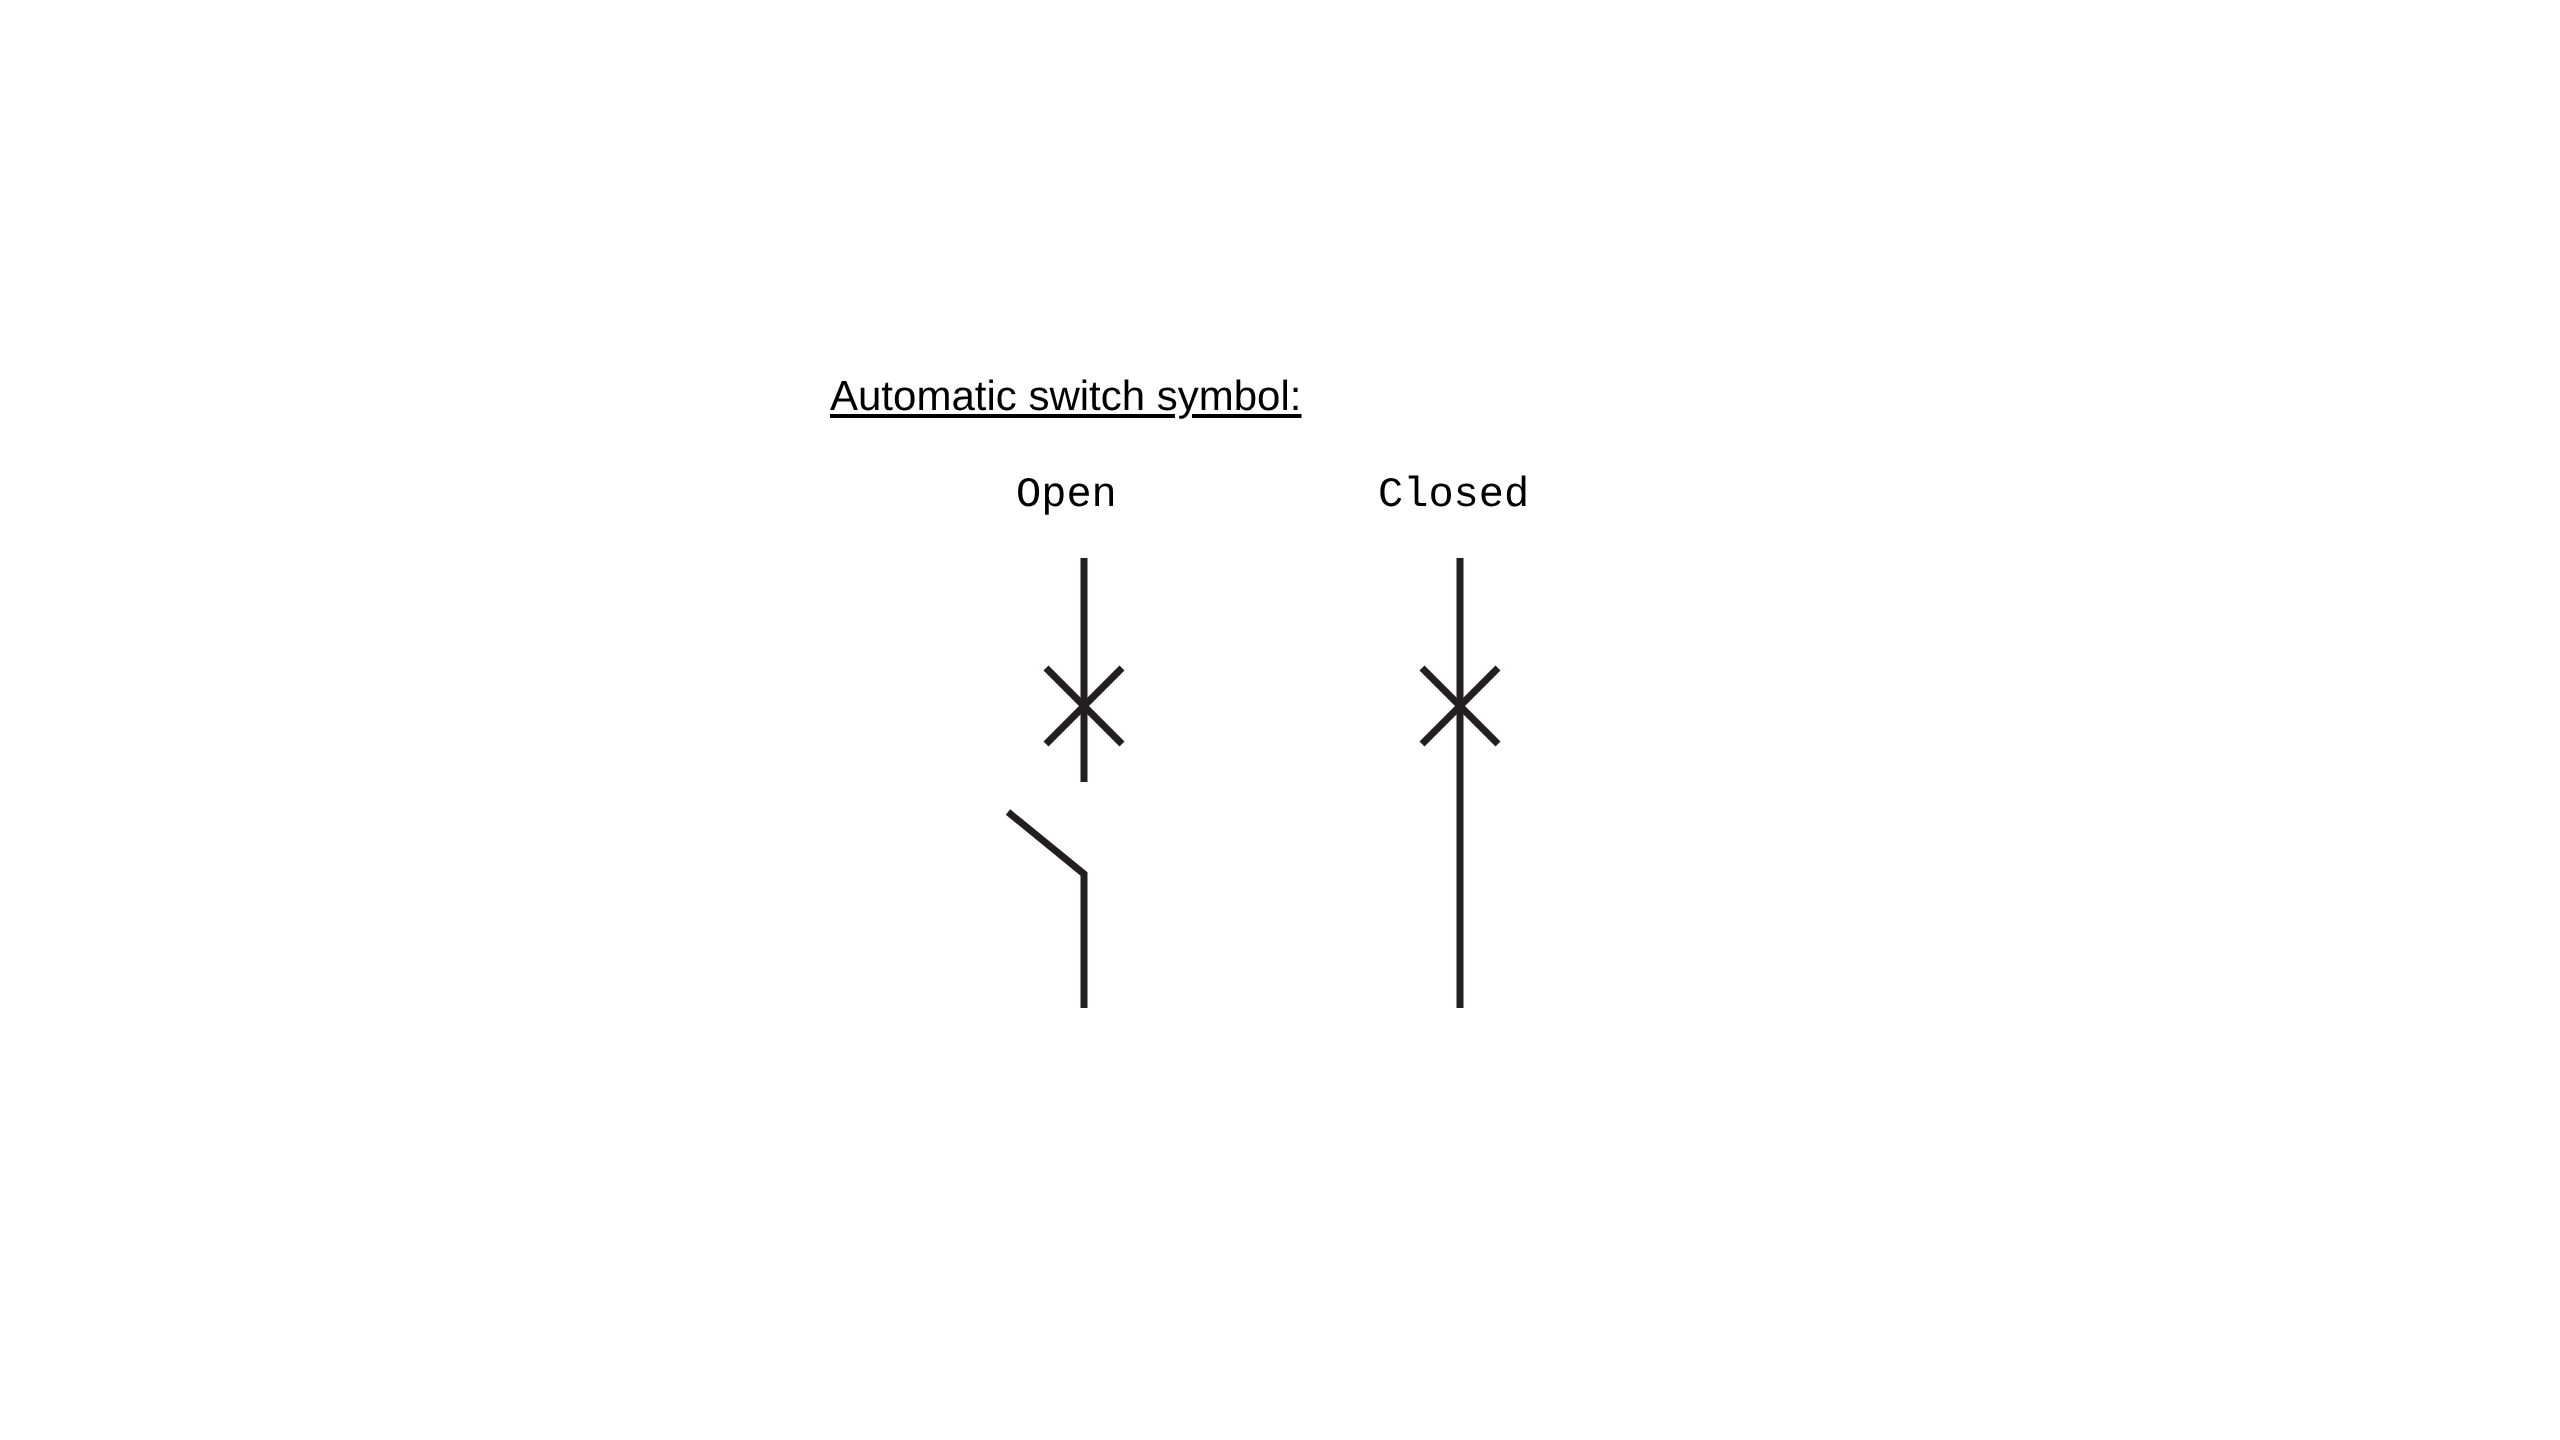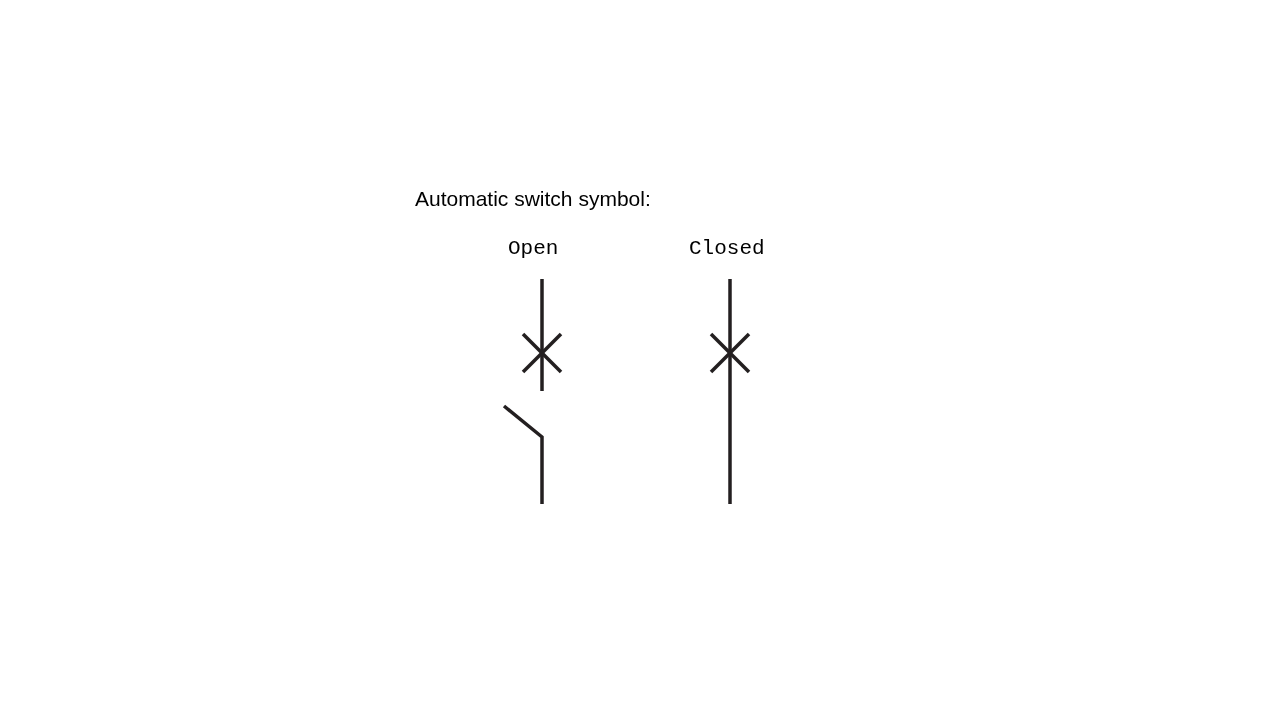--- a/index.html
+++ b/index.html
@@ -1,18 +1,18 @@
 <!DOCTYPE html>
 <html><head>
   <meta charset="utf-8">
   <style>
     html, body { margin: 0; padding: 0; }
     body { width: 1280px; height: 720px; background: #ffffff; position: relative; overflow: hidden;
            font-family: "Liberation Sans", "DejaVu Sans", sans-serif; color: #000; }
-    .title { position: absolute; left: 415px; top: 187px; font-size: 21px; white-space: nowrap; }
+    .title { position: absolute; left: 415px; top: 187px; font-size: 21px; white-space: nowrap; text-decoration: underline; }
     .label { position: absolute; top: 237px; font-size: 21px; white-space: nowrap; font-family: Liberation Mono, monospace; }
     .label-open { left: 508px; }
     .label-closed { left: 689px; text-align: right; }
     svg.diagram { position: absolute; left: 0; top: 0; }
   </style>
 </head>
 <body>
 
 <div class="title">Automatic switch symbol:</div>
 <div class="label label-open">Open</div>

